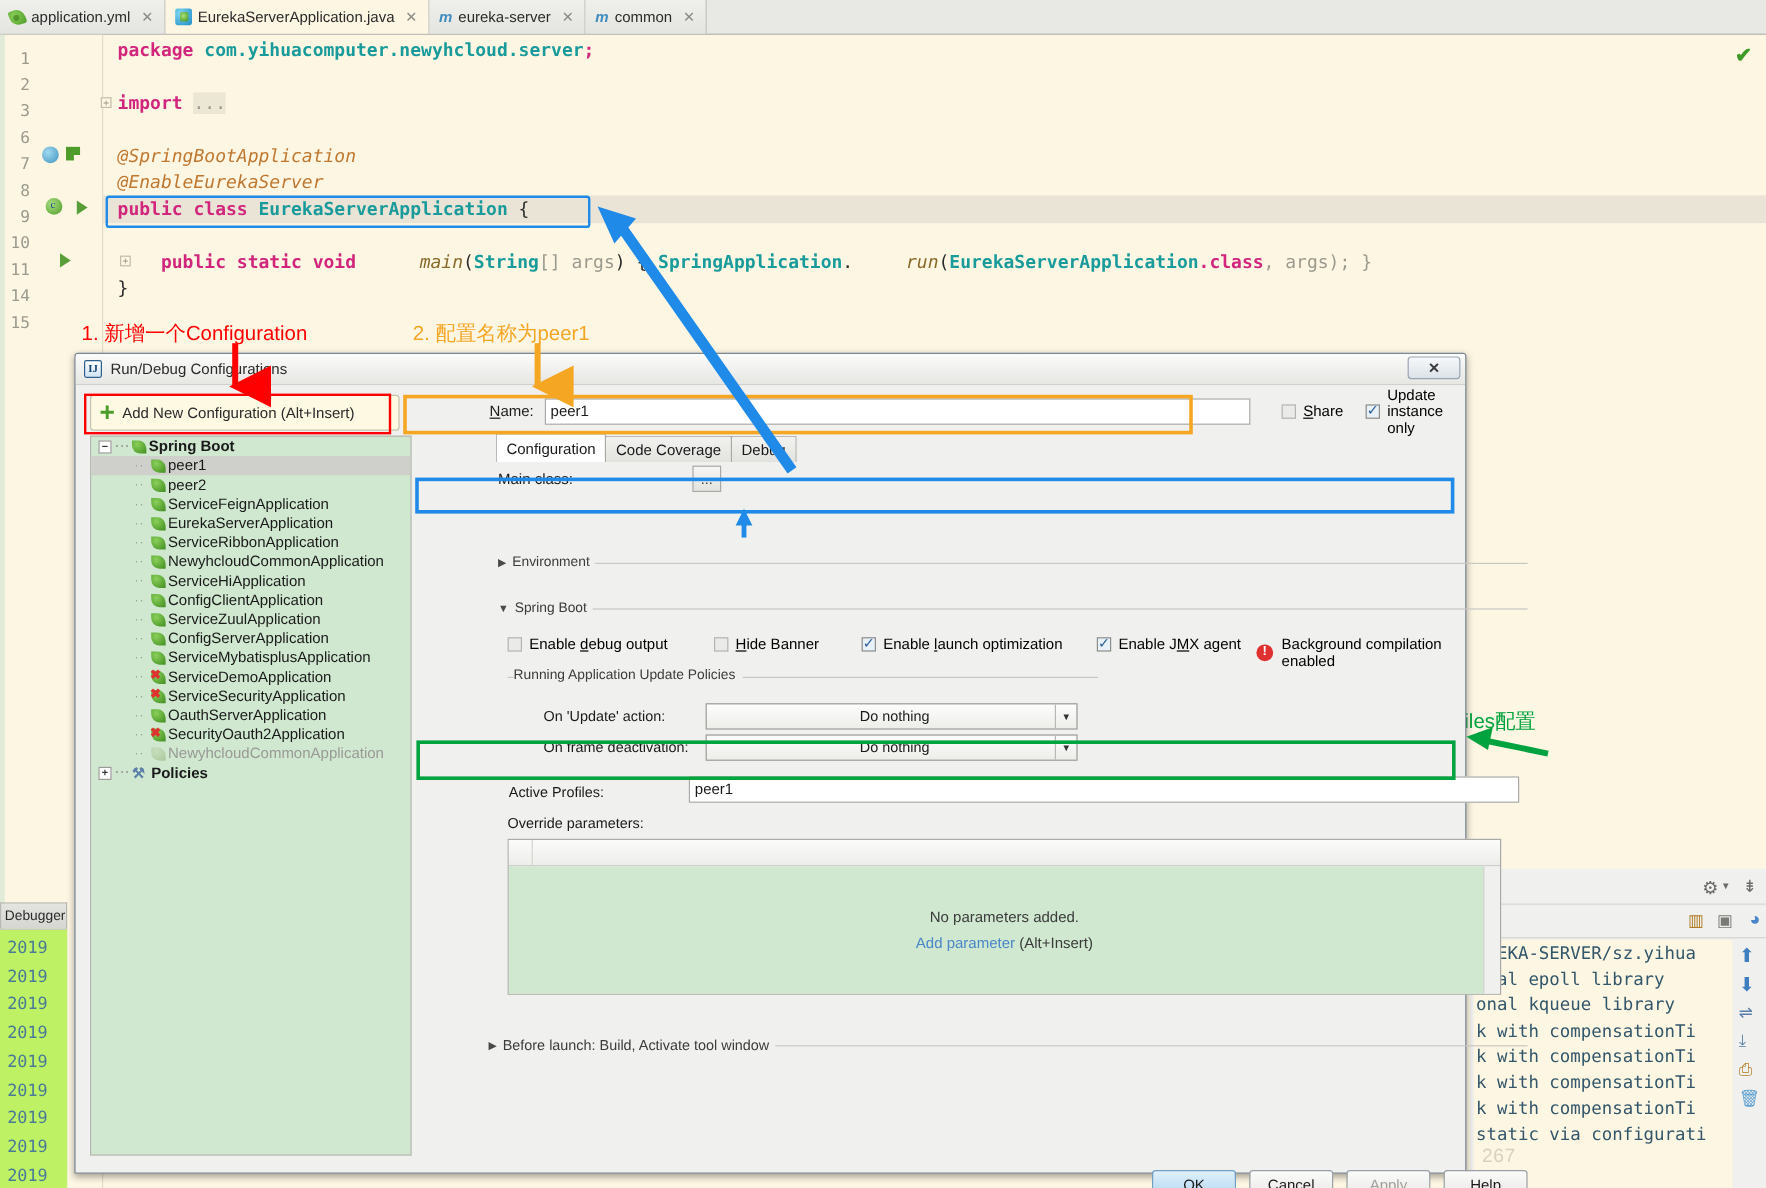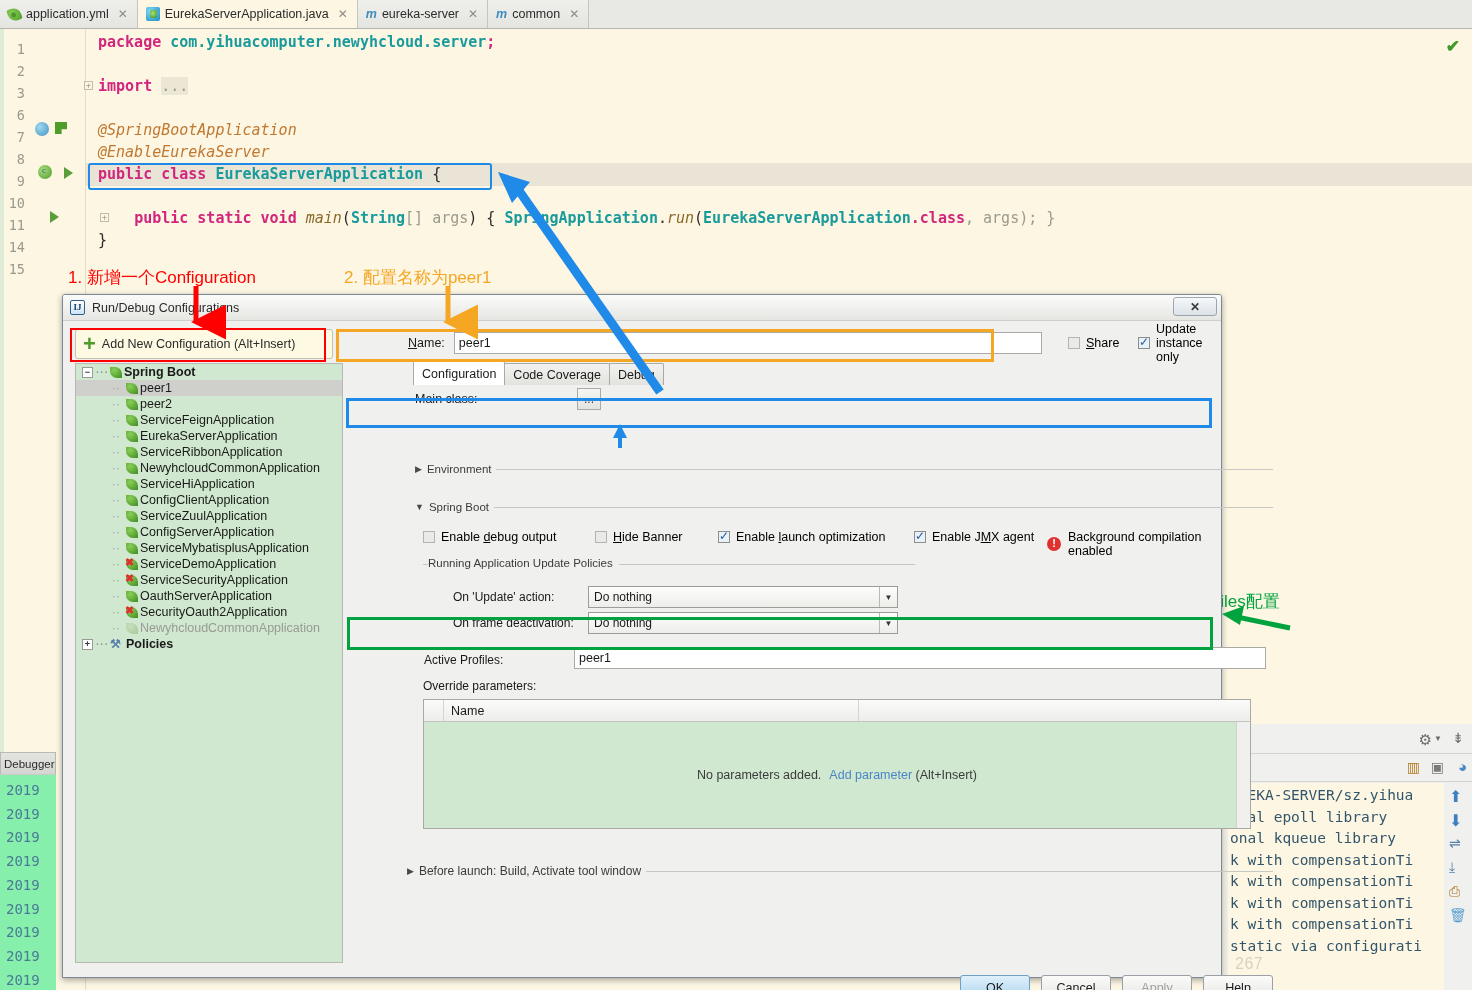--- a/index.html
+++ b/index.html
@@ -62,21 +62,21 @@
   .codearea{
     position:absolute; left:86px; top:29px; right:0; bottom:0;
     font-family:"DejaVu Sans Mono", monospace; font-size:15px; color:#2b2b2b;
     white-space:pre;
   }
   .cl { position:absolute; left:12px; }
   .kw { color:#d1267c; font-weight:bold; }
   .ref { color:#1a9b9b; font-weight:bold; }
   .ann { color:#c07830; font-style:italic; }
   .param { color:#9a9a8e; }
-  .fn { color:#8a6a2a; font-style:italic; }
+  .fn { color:#8a6a2a; font-style:italic;margin-left:44px; }
   .plain { color:#2b2b2b; }
   .hl-line { position:absolute; left:0; right:0; height:23px; background:#e9e4d6; }
   .blue-box {
     position:absolute; border:2px solid #1f8ae8; border-radius:3px;
   }
   .code-fold{position:absolute;width:9px;height:9px;border:1px solid #c3bca6;color:#a09a86;
     font-size:8px;line-height:7px;text-align:center;background:#fdf6e3;}
 
   
   .run-tri{
@@ -104,21 +104,21 @@
 
   svg.arrow-layer{position:absolute;left:0;top:0;width:1472px;height:990px;pointer-events:none;}
 
   
   .debugger-tab{
     position:absolute;left:0;top:752px;width:56px;height:22px;
     background:linear-gradient(#e4e4e0,#d5d5d1);border:1px solid #b8b8b4;border-bottom:none;
     font-size:11.5px;color:#2b2b2b;display:flex;align-items:center;padding-left:3px;overflow:hidden;
   }
   .console-left{
-    position:absolute;left:0;top:774px;width:56px;height:216px;background:#86efac;
+    position:absolute;left:0;top:774px;width:56px;height:216px;background:#bef264;
     border-top:1px solid #c9c9c5;
     font-family:"DejaVu Sans Mono",monospace;font-size:14px;color:#4a7a96;
     padding-left:6px;padding-top:4px;line-height:23.7px;
   }
   
   .right-panel{position:absolute;left:1225px;top:724px;width:247px;height:266px;background:#f0f0ee;}
   .rp-toolbar1{position:absolute;left:1228px;top:726px;width:244px;height:28px;background:#f0f0ee;border-bottom:1px solid #d3d3cf;}
   .rp-toolbar2{position:absolute;left:1228px;top:754px;width:244px;height:28px;background:#f0f0ee;border-bottom:1px solid #d3d3cf;}
   .console-right{
     position:absolute;left:1228px;top:783px;width:216px;height:207px;background:#fdf6e3;
@@ -209,34 +209,34 @@
 
   .sec-head{position:absolute;display:flex;align-items:center;gap:5px;font-size:11.5px;color:#3b3b3b;}
   .sec-head .tri{font-size:9px;color:#4a4a4a;}
   .sec-line{flex:1;height:1px;background:#c7c7c3;}
 
   .grp-line{position:absolute;height:1px;background:#c7c7c3;}
 
   .fieldlbl{position:absolute;font-size:12px;color:#1a1a1a;}
   .combo{
     position:absolute;height:22px;border:1px solid #9c9c98;background:linear-gradient(#fdfdfc,#ededea);
-    font-size:12px;color:#1a1a1a;display:flex;align-items:center;padding-left:5px;
+    font-size:12px;color:#1a1a1a;display:flex;align-items:center;padding-left:5px;justify-content:center;
   }
   .combo .arr{position:absolute;right:0;top:0;width:18px;height:20px;
     border-left:1px solid #b8b8b4;display:flex;align-items:center;justify-content:center;font-size:8px;color:#333;}
 
   .err-ico{width:14px;height:14px;border-radius:50%;background:#e03131;color:#fff;font-size:11px;
     font-weight:bold;line-height:13px;text-align:center;flex:none;}
 
   
   .ptable{position:absolute;left:360px;top:674px;width:828px;height:130px;border:1px solid #a9a9a5;background:#fff;}
   .pt-head{display:flex;height:22px;background:linear-gradient(#fbfbfa,#ededea);border-bottom:1px solid #c4c4c0;
     font-size:12.5px;color:#1a1a1a;}
   .pt-head div{display:flex;align-items:center;padding-left:7px;}
-  .pt-body{height:106px;background:#cfe8cf;display:flex;flex-direction:row;align-items:center;
+  .pt-body{height:106px;background:#cfe8cf;display:flex;flex-direction:column;align-items:center;
     justify-content:center;gap:8px;font-size:12.5px;color:#3b3b3b;}
   .pt-link{color:#4a86c8;}
   .pt-scroll{position:absolute;right:0;top:22px;width:14px;height:106px;background:#f0f0ee;border-left:1px solid #d0d0cc;}
 
   .blbtn{
     width:70px;height:25px;border:1px solid #9aa0a6;border-radius:3px;
     background:linear-gradient(#fbfbfa,#e6e6e3);font-size:12.5px;color:#1a1a1a;
     display:flex;align-items:center;justify-content:center;
   }
   .blbtn.primary{background:linear-gradient(#dff0fb,#aed5ef);border-color:#6f9fc4;}
@@ -572,21 +572,20 @@
       <span>peer1</span>
     </span>
 
     <div class="fieldlbl" style="left:360px;top:358px">
       <span>Override parameters:</span>
     </div>
 
     <div class="ptable" style="top:378px">
       <div class="pt-head">
         <div style="width:20px;border-right:1px solid #d4d4d0"></div>
-        <div style="width:415px;border-right:1px solid #d4d4d0">Name</div>
       </div>
       <div class="pt-body">
         <div>No parameters added.</div>
         <div>
           <span class="pt-link">Add parameter</span>
           <span>(Alt+Insert)</span>
         </div>
       </div>
       <div class="pt-scroll"></div>
     </div>

